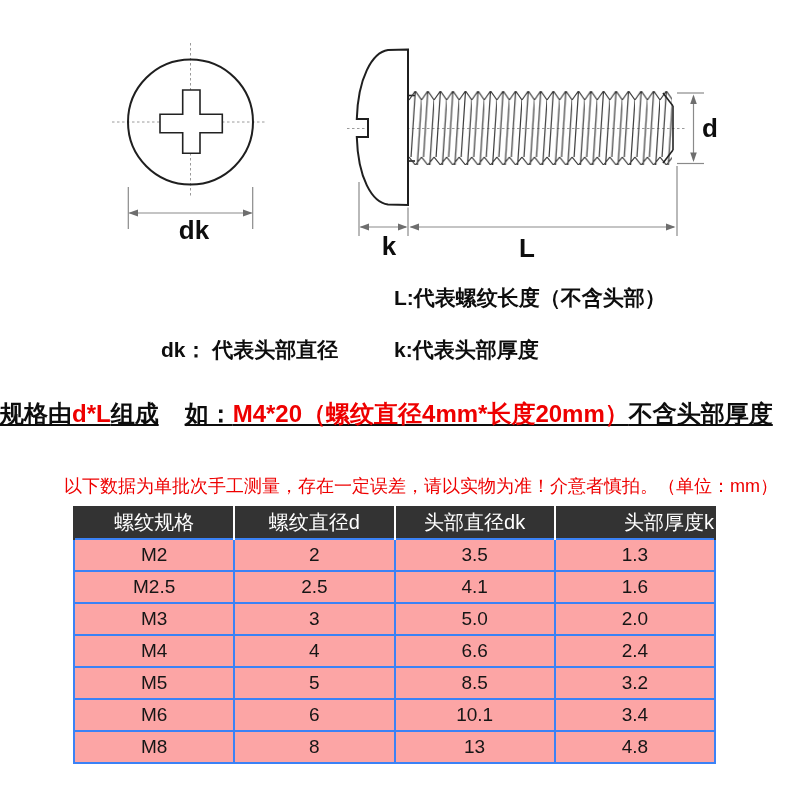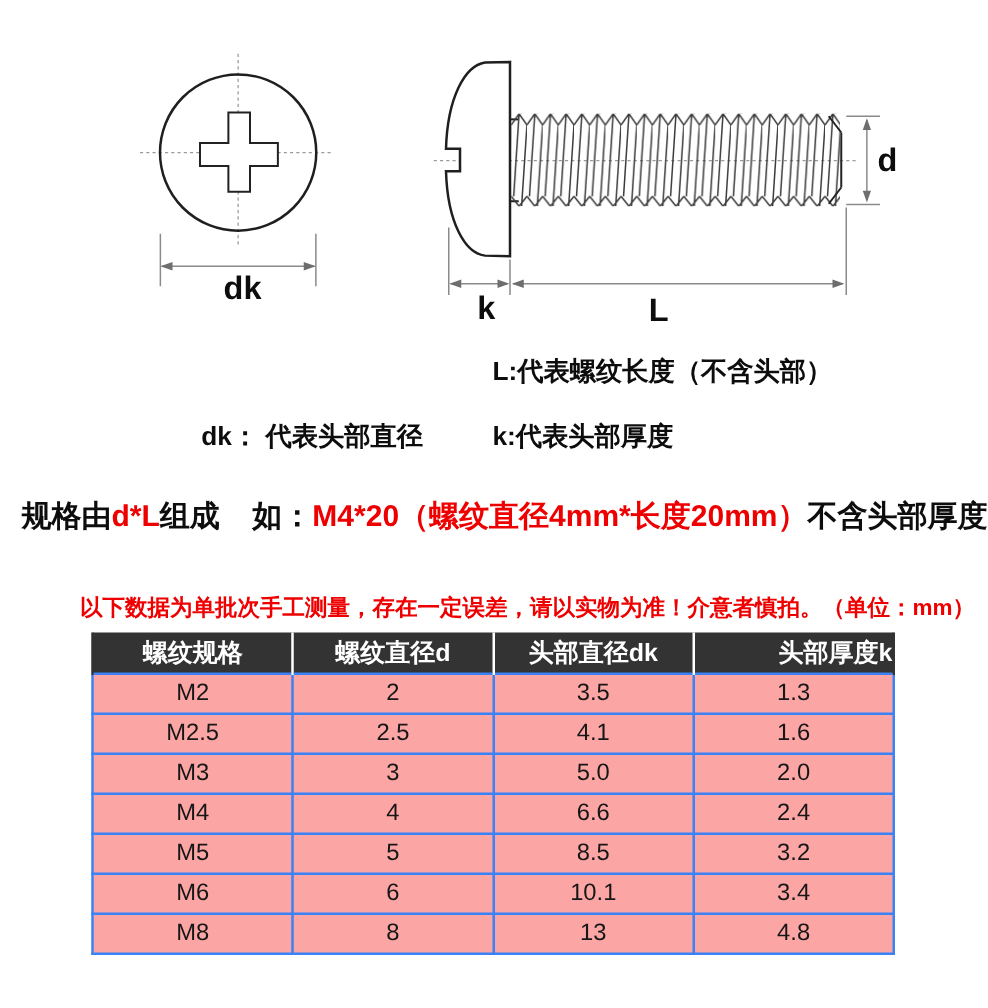--- a/index.html
+++ b/index.html
@@ -19,37 +19,37 @@
     position:absolute;transform:translate(-50%,-50%);
     font-size:26px;font-weight:bold;color:#0d0d0d;line-height:1;
   }
   
   .legend-item{
     position:absolute;font-size:21px;font-weight:bold;color:#0d0d0d;
     white-space:nowrap;line-height:1;
   }
   
   .spec-line{
-    position:absolute;left:0;top:401px;width:790px;text-align:right;
-    font-size:24px;font-weight:bold;white-space:nowrap;line-height:1.1;color:#0d0d0d;
+    position:absolute;left:0;top:401px;width:790px;text-align:left;
+    font-size:24px;font-weight:bold;white-space:nowrap;line-height:1.1;color:#0d0d0d;text-decoration:underline;
   }
   .spec-line .red{color:#ee0000;}
   .spec-line .gap{margin-left:26px;}
   
   .warning-line{
-    position:absolute;left:64px;top:477px;font-size:18px;font-weight:bold;
+    position:absolute;left:64px;top:477px;font-size:18px;font-weight:normal;
     color:#ee0000;white-space:nowrap;line-height:1.1;
   }
   
   .spec-table{
     position:absolute;left:73px;top:506px;width:643px;
     border-collapse:collapse;table-layout:fixed;
   }
   .spec-table th{
-    background:#333333;color:#ffffff;font-size:20px;font-weight:bold;
+    background:#333333;color:#ffffff;font-size:20px;font-weight:normal;
     height:32px;padding:0;text-align:center;border-left:2px solid #fff;
   }
   .spec-table th:first-child{border-left:2px solid #333;}
   .spec-table th:last-child{border-right:2px solid #333;text-align:right;}
   .spec-table td{
     border:2px solid #3b82f6;height:30px;padding:0;text-align:center;
     font-size:19px;color:#161616;background:#fca5a5;
   }
 </style>
 </head>

